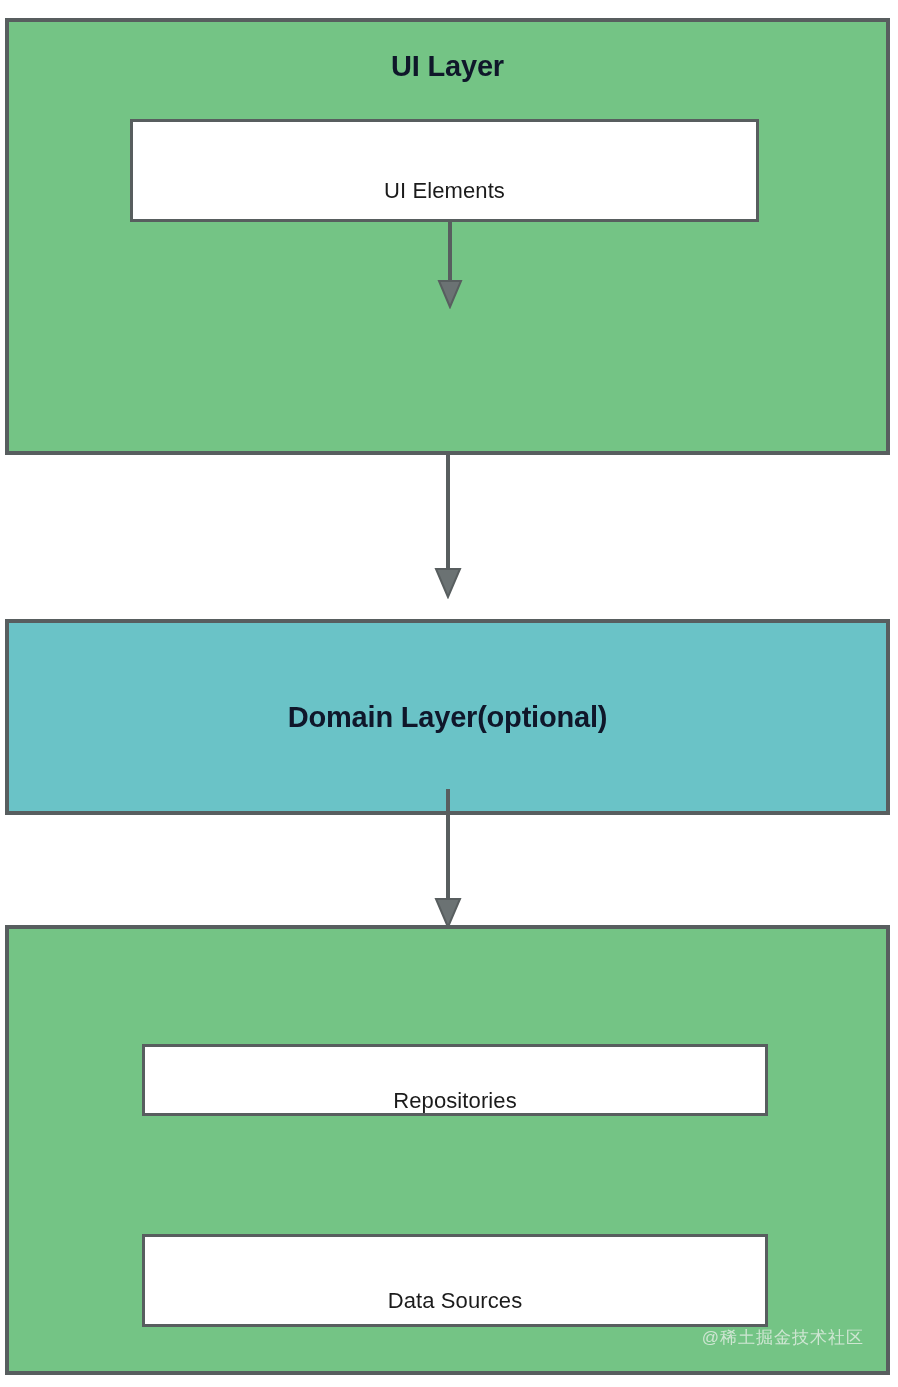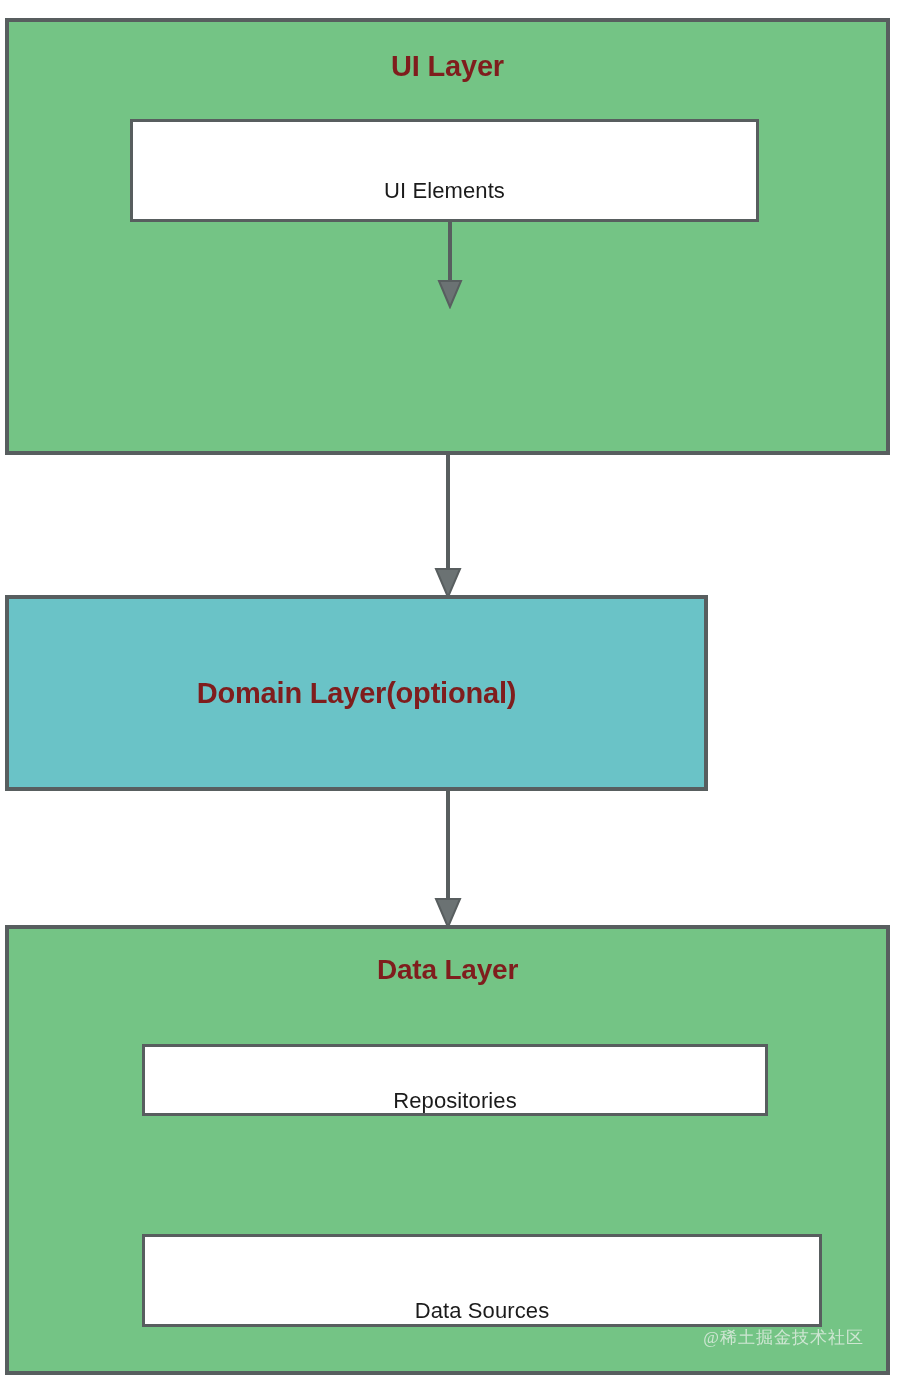--- a/index.html
+++ b/index.html
@@ -26,40 +26,40 @@
   }
   .layer-panel.ui {
     left: 5px;
     top: 18px;
     width: 885px;
     height: 437px;
     background: #74c485;
   }
   .layer-panel.domain {
     left: 5px;
-    top: 595px;
-    width: 703px;
+    top: 619px;
+    width: 885px;
     height: 196px;
     background: #6ac3c7;
     padding-left: 37px;
   }
   .layer-panel.data {
     left: 5px;
     top: 925px;
     width: 885px;
     height: 450px;
     background: #74c485;
   }
 
   
   .layer-title {
     position: absolute;
     text-align: center;
     font-weight: bold;
-    color: #7f1d1d;
+    color: #0f172a;
     letter-spacing: -0.2px;
     white-space: nowrap;
   }
   .layer-title.ui-title {
     left: 0;
     right: 0;
     top: 28px;
     font-size: 29px;
   }
   .layer-title.domain-title {
@@ -107,23 +107,22 @@
   }
   .box-repositories {
     left: 133px;
     top: 115px;
     width: 626px;
     height: 72px;
   }
   .box-data-sources {
     left: 133px;
     top: 305px;
-    width: 680px;
+    width: 626px;
     height: 93px;
-    align-items: flex-end;
   }
 
   
   .arrow {
     position: absolute;
   }
   .arrow svg {
     display: block;
   }
 
@@ -134,21 +133,21 @@
   
   .watermark {
     position: absolute;
     right: 22px;
     bottom: 22px;
     font-size: 17px;
     color: #d6e9d9;
     letter-spacing: 1px;
     opacity: 0.92;
     white-space: nowrap;
-    font-family: Liberation Serif, serif;
+    font-family: Liberation Sans, sans-serif;
   }
 </style>
 </head>
 <body>
 
 <div id="canvas">
 
   <div class="layer-panel ui">
     <div class="layer-title ui-title">UI Layer</div>
 
@@ -177,21 +176,20 @@
   </div>
 
   <div class="arrow arrow-domain-to-data">
     <svg width="32" height="140" viewBox="0 0 32 140" aria-hidden="true">
       <line x1="16" y1="0" x2="16" y2="114" stroke="#585e5f" stroke-width="4"></line>
       <polygon points="16,138 4,110 28,110" fill="#6b7273" stroke="#585e5f" stroke-width="2"></polygon>
     </svg>
   </div>
 
   <div class="layer-panel data">
-    <div class="layer-title data-title">Data Layer</div>
 
     <div class="inner-box box-repositories">
       <span class="inner-label">Repositories</span>
     </div>
 
     <div class="inner-box box-data-sources">
       <span class="inner-label">Data Sources</span>
     </div>
 
     <div class="watermark">@稀土掘金技术社区</div>

